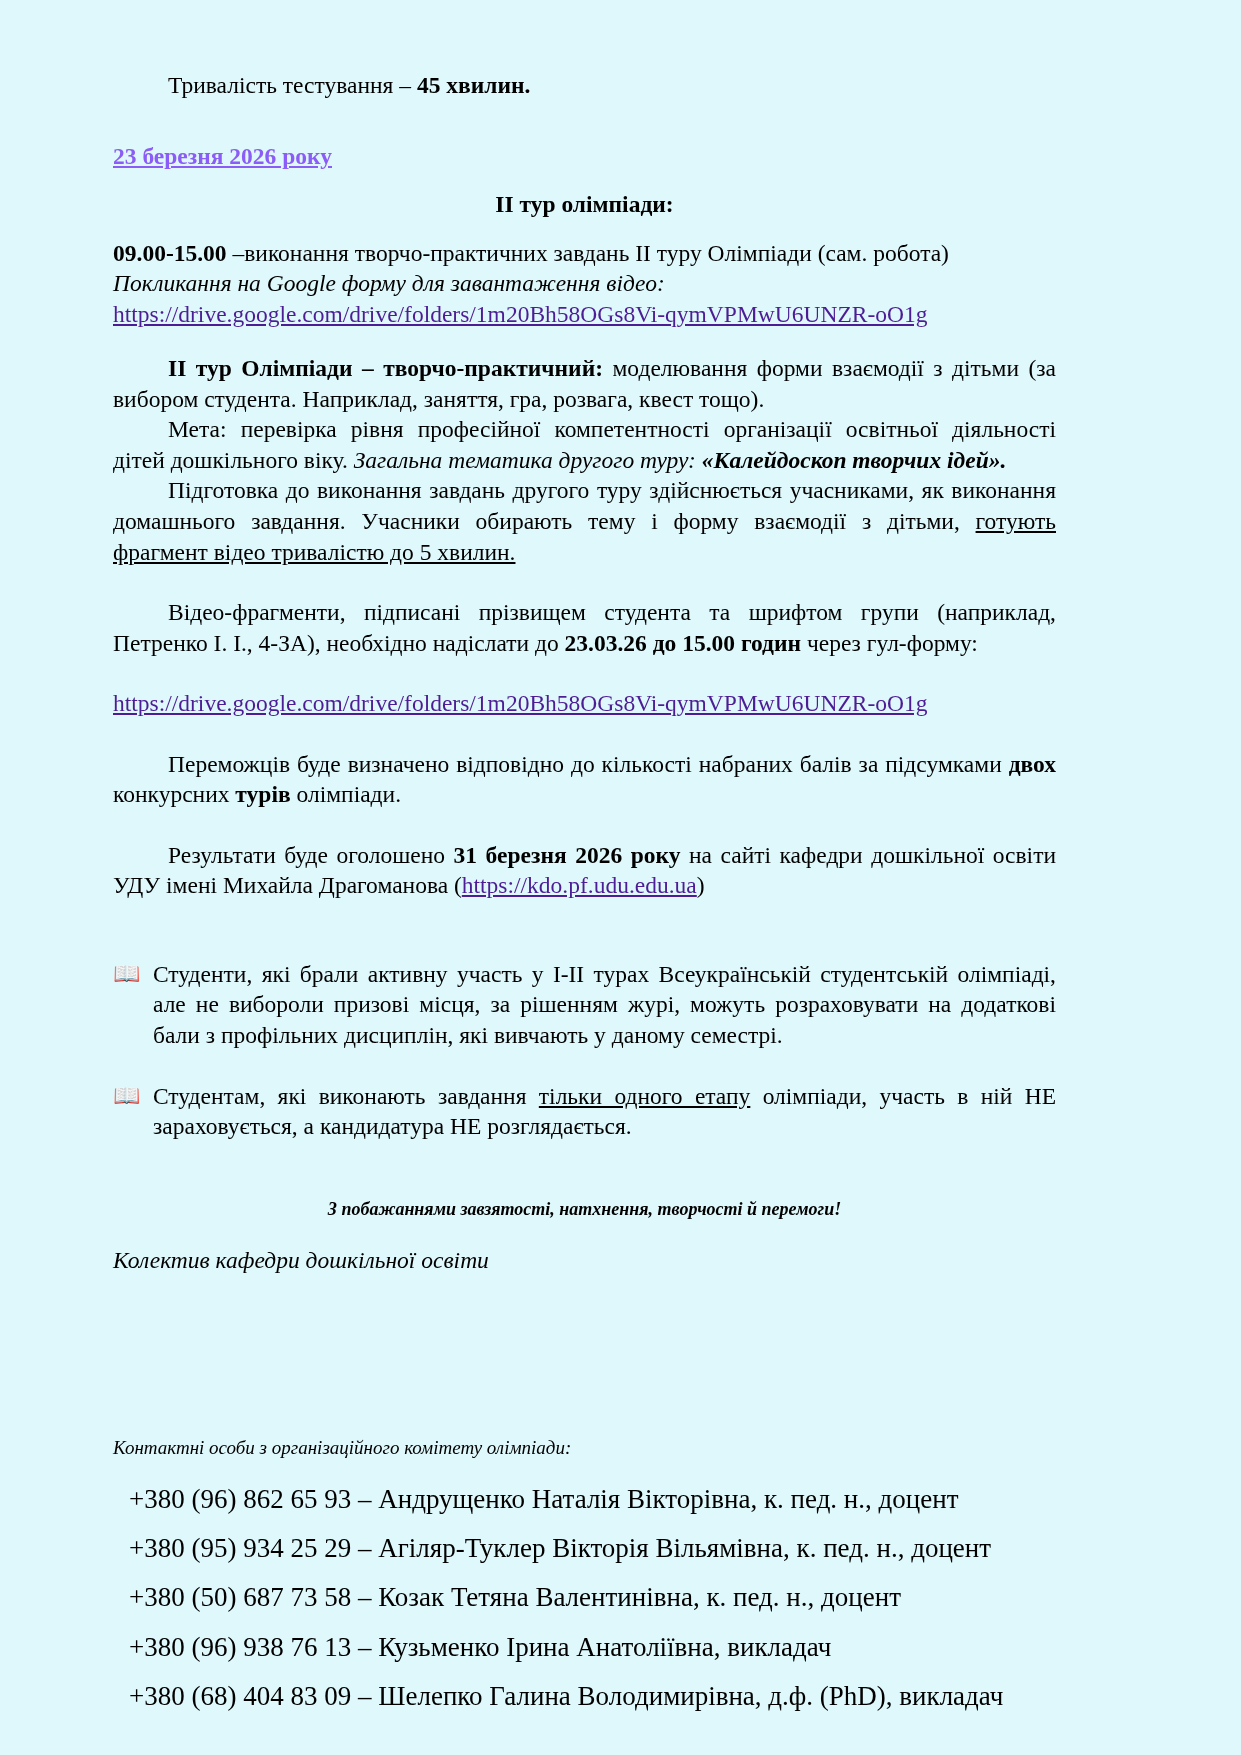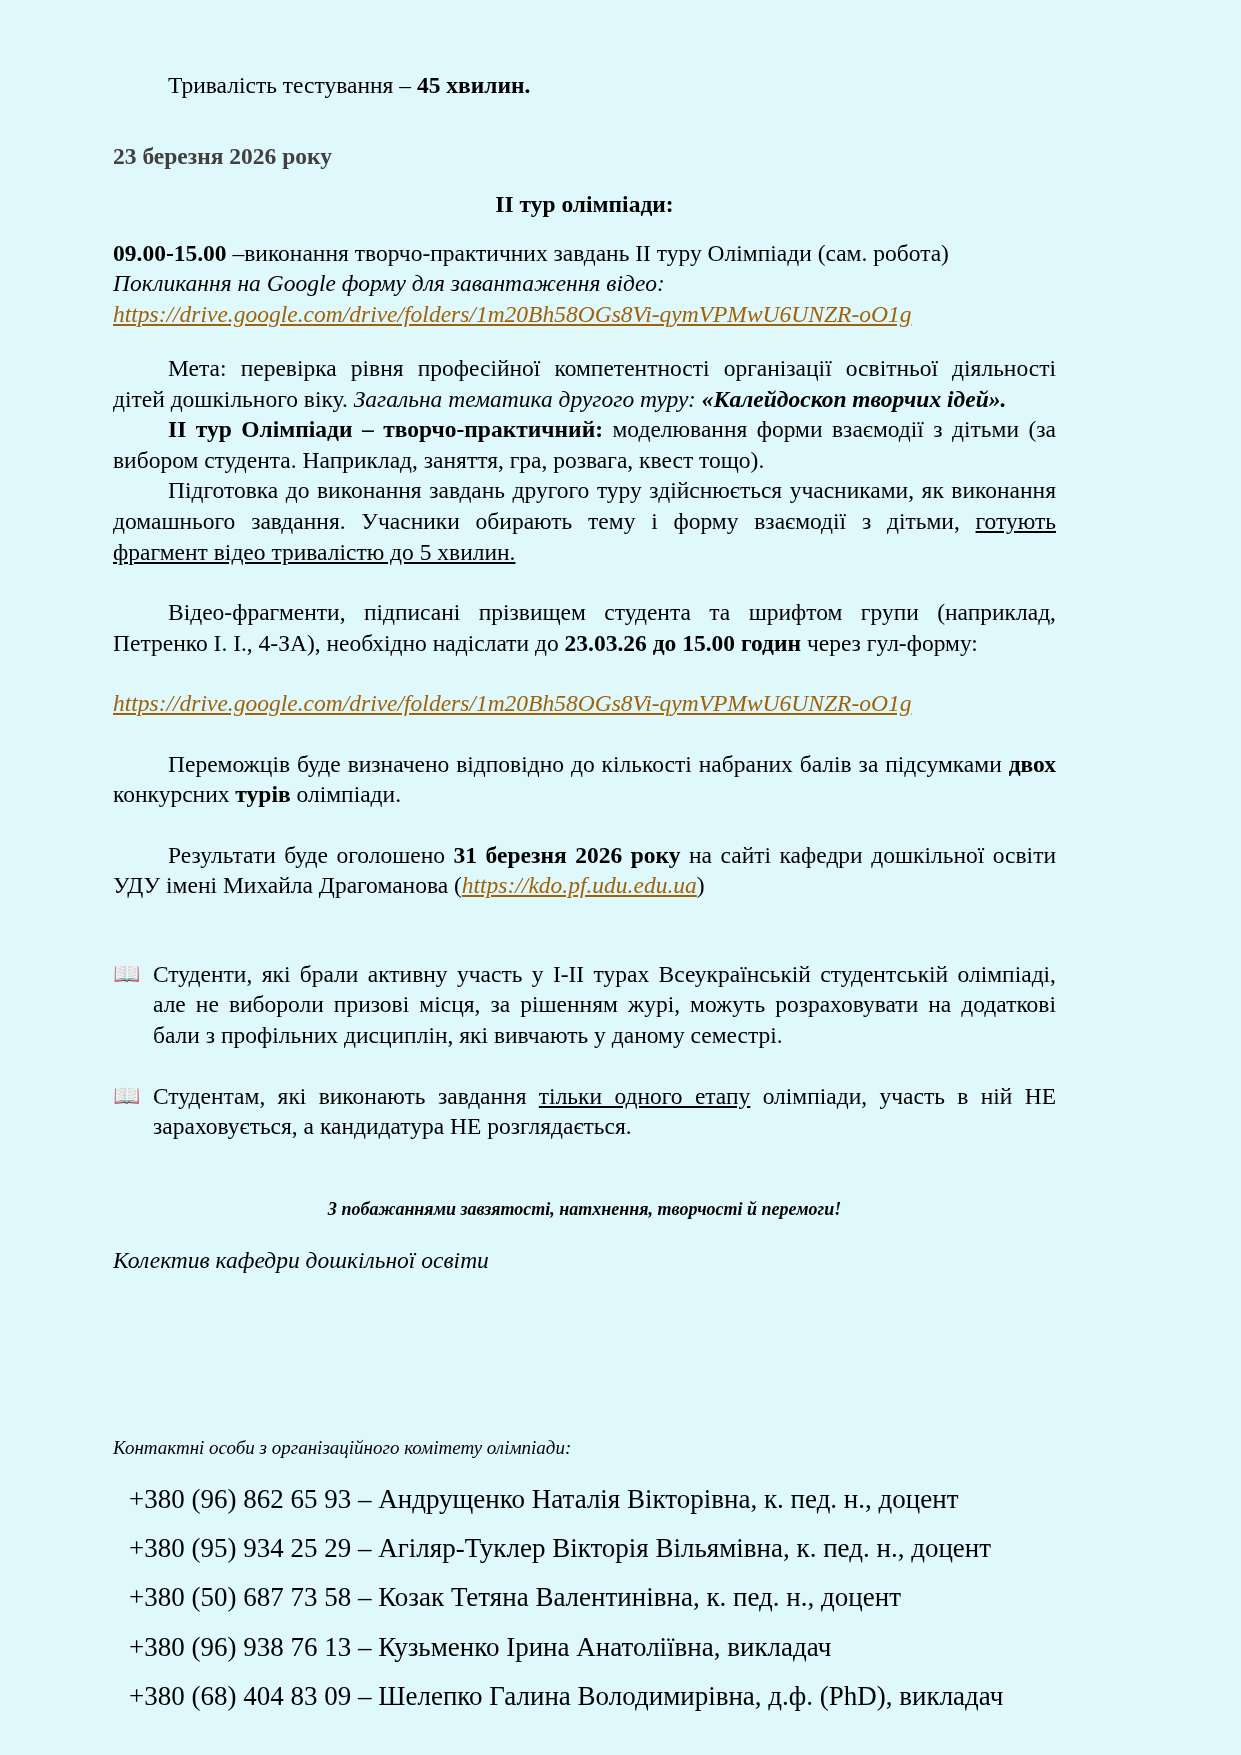--- a/index.html
+++ b/index.html
@@ -28,28 +28,28 @@
   }
   .just { text-align: justify; text-justify: inter-word; }
   .center { text-align: center; }
   .right { }
   .ind { text-indent: 55px; }
   .b { font-weight: bold; }
   .i { font-style: italic; }
   .bi { font-weight: bold; font-style: italic; }
   .u { text-decoration: underline; }
   .link {
-    color: #a16207;
+    color: #4c1d95;
     text-decoration: underline;
     word-break: break-all;
-    font-style: italic;
   }
   .datehead {
-    color: #404040;
+    color: #8b5cf6;
     font-weight: bold;
+    text-decoration: underline;
   }
   .attention {
     color: #1a2fd0;
     font-weight: bold;
     font-style: italic;
   }
   .sp18 { height: 18px; }
   .sp24 { height: 24px; }
   .sp30 { height: 30px; }
   .sp40 { height: 40px; }
@@ -117,23 +117,23 @@
   <div class="sp18"></div>
 
   <p><span class="b">09.00-15.00</span><span> –виконання творчо-практичних завдань ІІ туру Олімпіади (сам. робота)</span></p>
 
   <p class="i">Покликання на Google форму для завантаження відео:</p>
 
   <p><a class="link" href="#">https://drive.google.com/drive/folders/1m20Bh58OGs8Vi-qymVPMwU6UNZR-oO1g</a></p>
 
   <div class="sp24"></div>
 
+  <p class="just ind"><span class="b">ІІ тур Олімпіади – творчо-практичний:</span><span> моделювання форми взаємодії з дітьми (за вибором студента. Наприклад, заняття, гра, розвага, квест тощо).</span></p>
+
   <p class="just ind"><span>Мета: перевірка рівня професійної компетентності організації освітньої діяльності дітей дошкільного віку. </span><span class="i">Загальна тематика другого туру: </span><span class="bi">«Калейдоскоп творчих ідей».</span></p>
-
-  <p class="just ind"><span class="b">ІІ тур Олімпіади – творчо-практичний:</span><span> моделювання форми взаємодії з дітьми (за вибором студента. Наприклад, заняття, гра, розвага, квест тощо).</span></p>
 
   <p class="just ind"><span>Підготовка до виконання завдань другого туру здійснюється учасниками, як виконання домашнього завдання. Учасники обирають тему і форму взаємодії з дітьми, </span><span class="u">готують фрагмент відео тривалістю до 5 хвилин.</span></p>
 
   <div class="sp30"></div>
 
   <p class="just ind"><span>Відео-фрагменти, підписані прізвищем студента та шрифтом групи (наприклад, Петренко І. І., 4-ЗА), необхідно надіслати до </span><span class="b">23.03.26 до 15.00 годин</span><span> через гул-форму:</span></p>
 
   <div class="sp30"></div>
 
   <p><a class="link" href="#">https://drive.google.com/drive/folders/1m20Bh58OGs8Vi-qymVPMwU6UNZR-oO1g</a></p>

